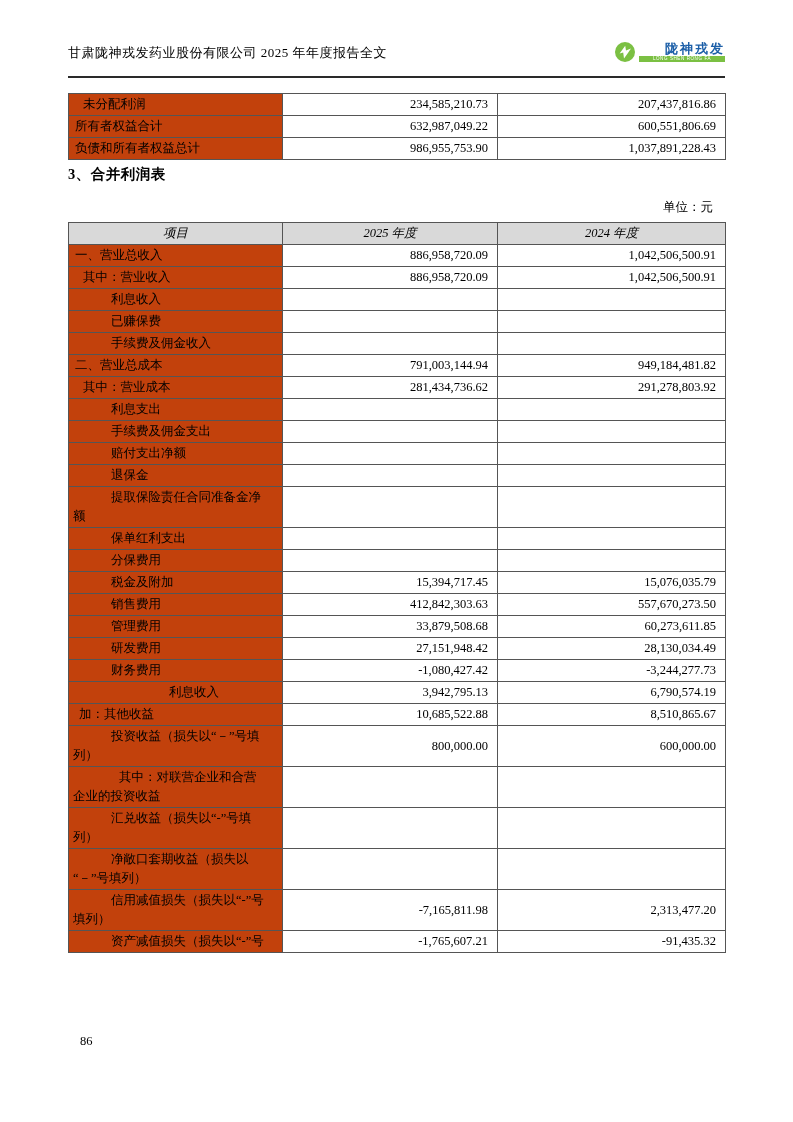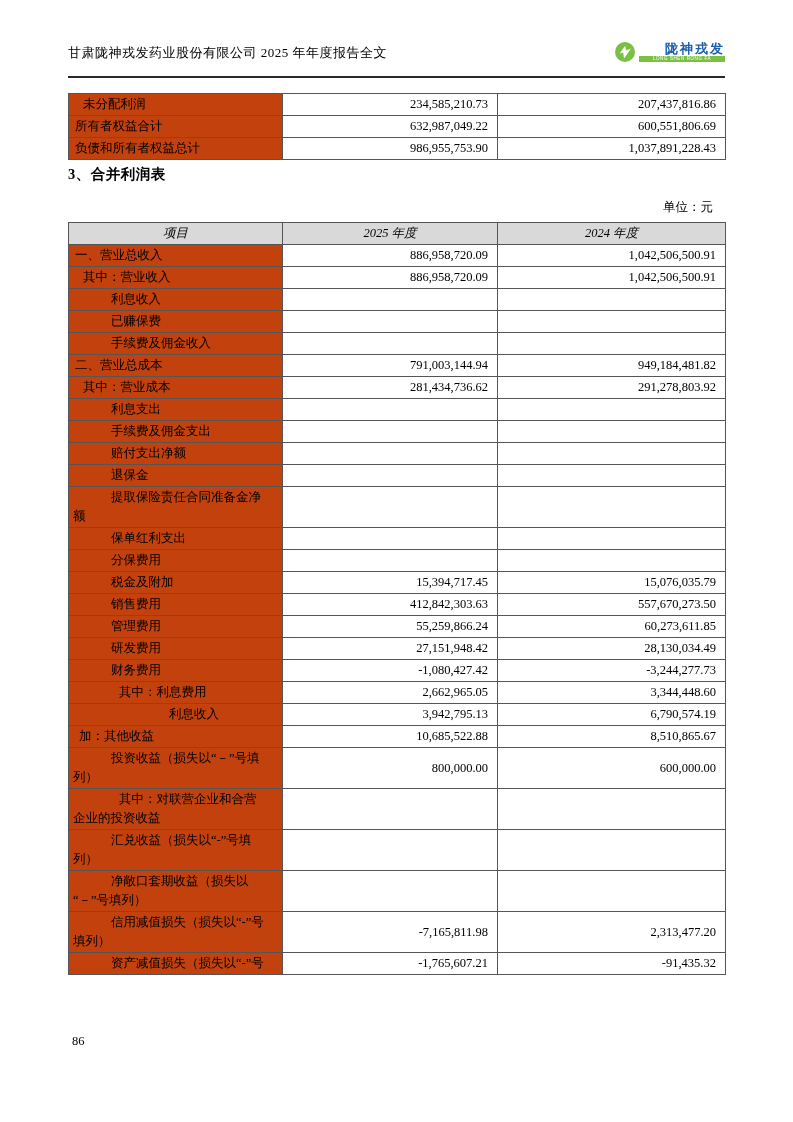--- a/index.html
+++ b/index.html
@@ -48,21 +48,21 @@
   .tbl-main{top:222px;}
   
   .sec-heading{
     position:absolute;left:68px;top:165px;
     font-size:14.5px;font-weight:bold;letter-spacing:0.5px;
   }
   .unit-note{
     position:absolute;right:80px;top:199px;
     font-size:12.5px;
   }
-  .page-num{position:absolute;left:72px;top:1034px;font-size:12.5px;}
+  .page-num{position:absolute;left:80px;top:1034px;font-size:12.5px;}
 </style>
 </head>
 <body>
 
 <div class="page">
 
   <div class="hdr">
     <span class="hdr-title">甘肃陇神戎发药业股份有限公司 2025 年年度报告全文</span>
     <span class="logo">
       <span class="logo-circle">
@@ -196,37 +196,32 @@
           <td class="val">15,394,717.45</td>
           <td class="val">15,076,035.79</td>
         </tr>
         <tr>
           <td class="lab" style="text-indent: 38px;">销售费用</td>
           <td class="val">412,842,303.63</td>
           <td class="val">557,670,273.50</td>
         </tr>
         <tr>
           <td class="lab" style="text-indent: 38px;">管理费用</td>
-          <td class="val">55,259,866.24</td>
+          <td class="val">33,879,508.68</td>
           <td class="val">60,273,611.85</td>
         </tr>
         <tr>
           <td class="lab" style="text-indent: 38px;">研发费用</td>
           <td class="val">27,151,948.42</td>
           <td class="val">28,130,034.49</td>
         </tr>
         <tr>
           <td class="lab" style="text-indent: 38px;">财务费用</td>
           <td class="val">-1,080,427.42</td>
           <td class="val">-3,244,277.73</td>
-        </tr>
-        <tr>
-          <td class="lab" style="text-indent: 46px;">其中：利息费用</td>
-          <td class="val">2,662,965.05</td>
-          <td class="val">3,344,448.60</td>
         </tr>
         <tr>
           <td class="lab" style="text-indent: 96px;">利息收入</td>
           <td class="val">3,942,795.13</td>
           <td class="val">6,790,574.19</td>
         </tr>
         <tr>
           <td class="lab" style="text-indent: 6px;">加：其他收益</td>
           <td class="val">10,685,522.88</td>
           <td class="val">8,510,865.67</td>

